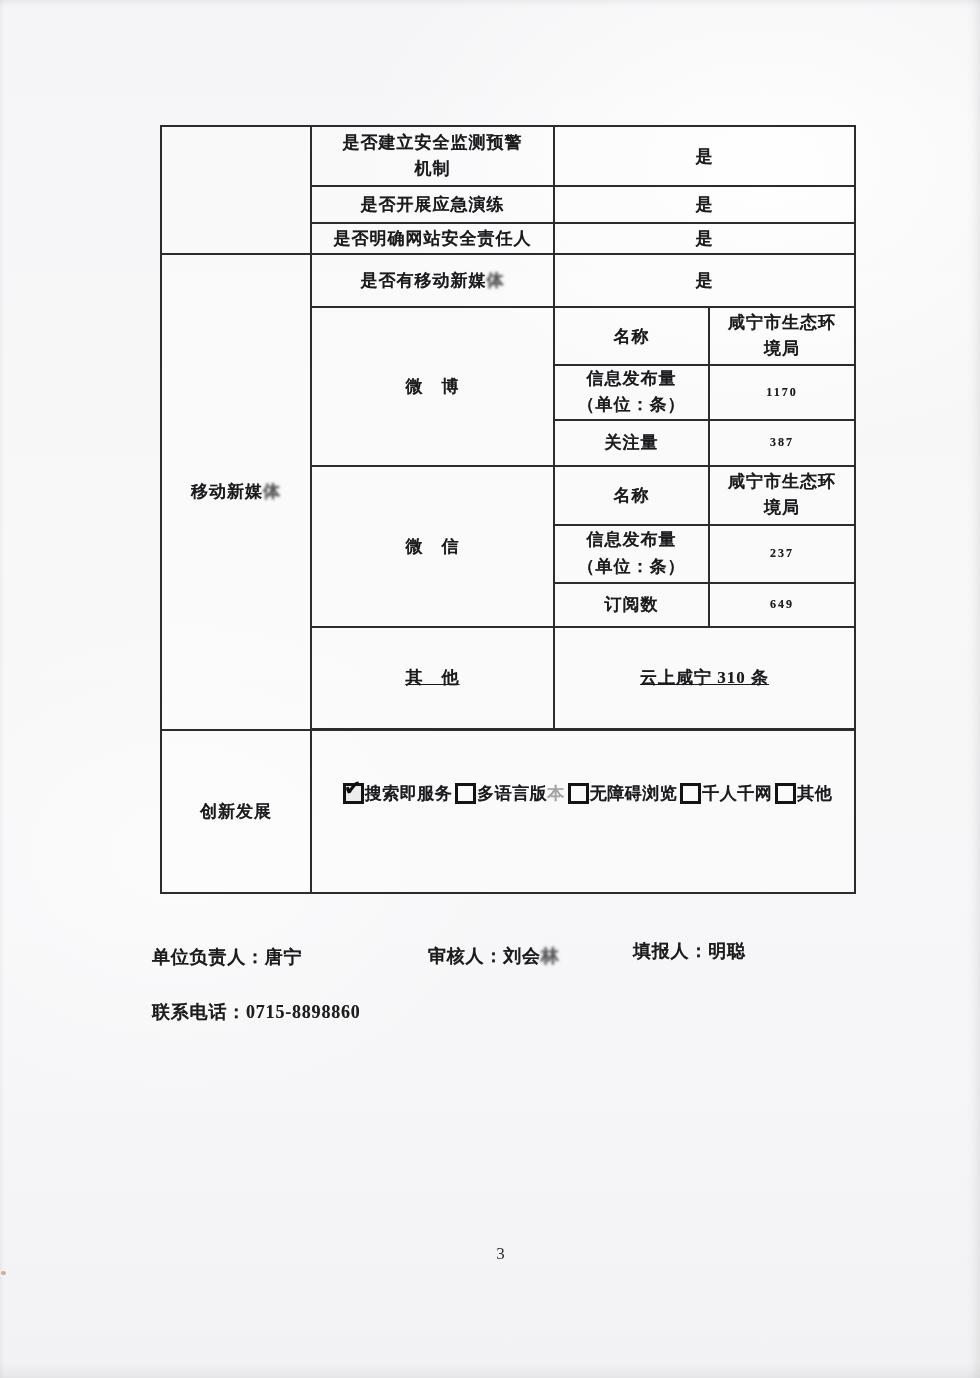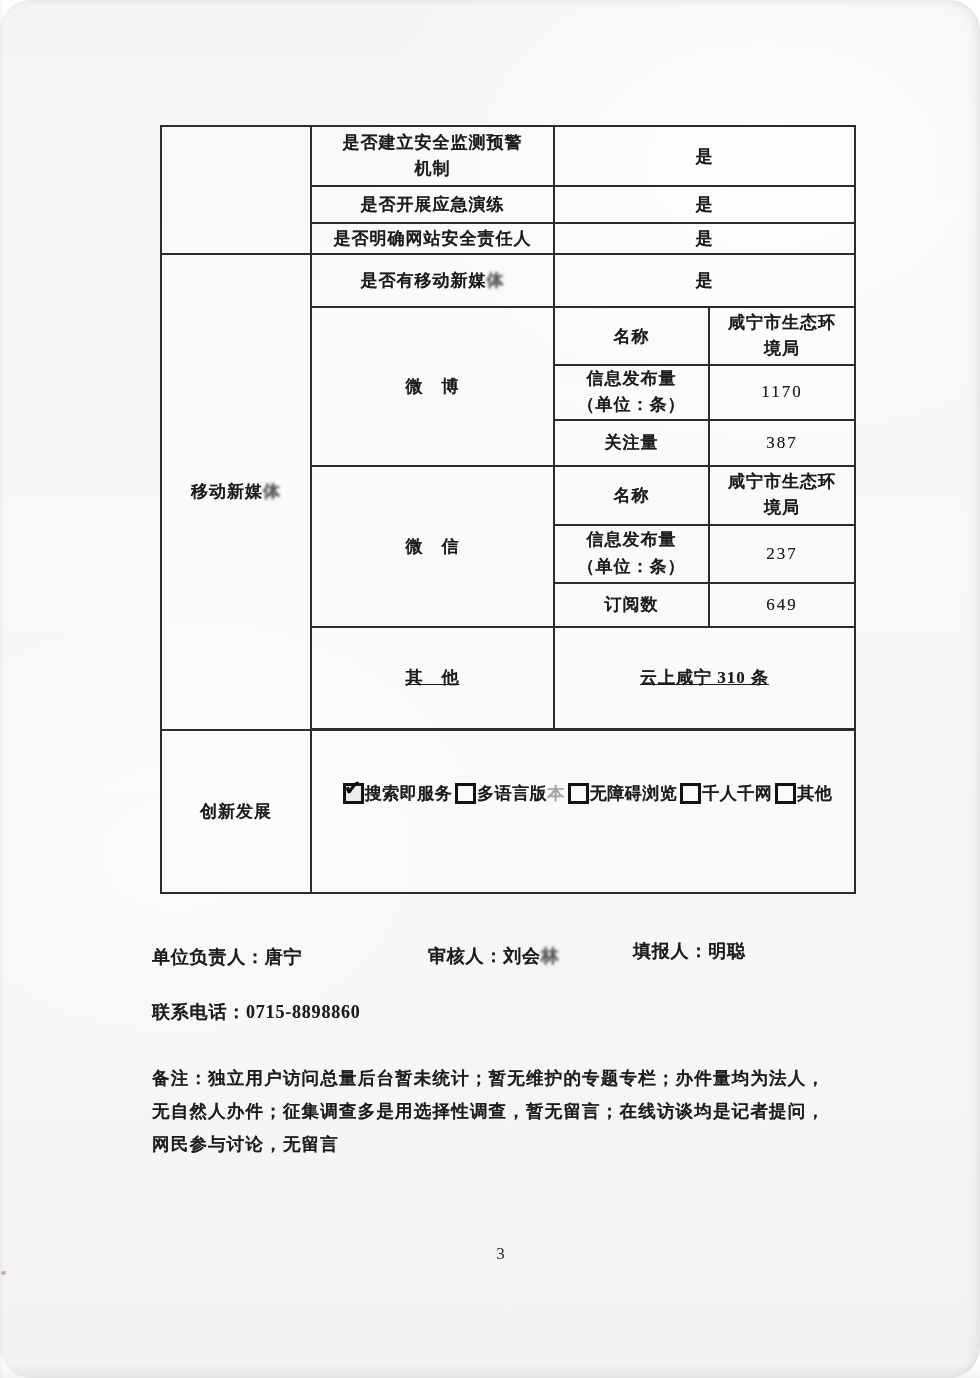--- a/index.html
+++ b/index.html
@@ -8,34 +8,33 @@
     font-family:"Liberation Serif","DejaVu Serif",serif;
   }
   .page{
     position:relative;width:980px;height:1378px;
     color:#1c1c1c;
     background:
       radial-gradient(ellipse 600px 420px at 78% 12%, rgba(255,255,255,.85), rgba(255,255,255,0) 70%),
       radial-gradient(ellipse 500px 380px at 18% 62%, rgba(255,255,255,.55), rgba(255,255,255,0) 70%),
       linear-gradient(180deg,#f5f5f7 0%,#f8f8f9 40%,#f6f6f8 78%,#f2f2f4 100%);
     box-shadow:inset -10px 0 14px -10px rgba(70,70,80,.18), inset 0 8px 10px -8px rgba(70,70,80,.12);
-    border-radius:31px;
   }
   
   .tbl-wrap{position:absolute;left:160px;top:125px;}
   table{border-collapse:collapse;table-layout:fixed;width:694px;background:rgba(255,255,255,.35);}
   td{
     border:2px solid #2c2c2e;
     text-align:center;vertical-align:middle;
     font-size:17px;font-weight:700;letter-spacing:1px;
     padding:0;color:#1b1b1d;
     text-shadow:0 0 .5px rgba(50,50,55,.55);
   }
   tr.sec-end td{border-bottom-width:3px;text-decoration:underline;}
-  td.num{font-weight:400;letter-spacing:2px;font-size:17px;margin-left:8px;}
+  td.num{font-weight:700;letter-spacing:2px;font-size:12px;margin-left:8px;}
   td.lines, .lines{white-space:pre-line;line-height:1.55;}
   .smudge{filter:blur(1.3px);opacity:.72;text-shadow:0 0 3px rgba(110,110,115,.85);}
   .faded{opacity:.38;filter:blur(.7px);}
   
   .cb-row{
     display:flex;align-items:center;justify-content:center;
     transform:translateY(-18px);padding-left:6px;
   }
   .cb-item{display:flex;align-items:center;}
   .cb-box{
@@ -173,22 +172,19 @@
     </tbody>
       </table>
   </div>
 
   <div class="f-item" style="left:152px;top:945px"><span>单位负责人：</span><span>唐宁</span></div>
   <div class="f-item" style="left:428px;top:944px"><span>审核人：</span><span>刘会</span><span class="smudge">林</span></div>
   <div class="f-item" style="left:633px;top:939px"><span>填报人：</span><span>明聪</span></div>
 
   <div class="f-item" style="left:152px;top:1000px"><span>联系电话：</span><span>0715-8898860</span></div>
 
-  <div class="notes">备注：独立用户访问总量后台暂未统计；暂无维护的专题专栏；办件量均为法人，
-无自然人办件；征集调查多是用选择性调查，暂无留言；在线访谈均是记者提问，
-网民参与讨论，无留言</div>
 
   <div class="page-num">3</div>
 
   <div class="strip-bottom"></div>
   <div class="edge-left"></div>
   <div class="speck-red"></div>
 </div>
 
 </body></html>

